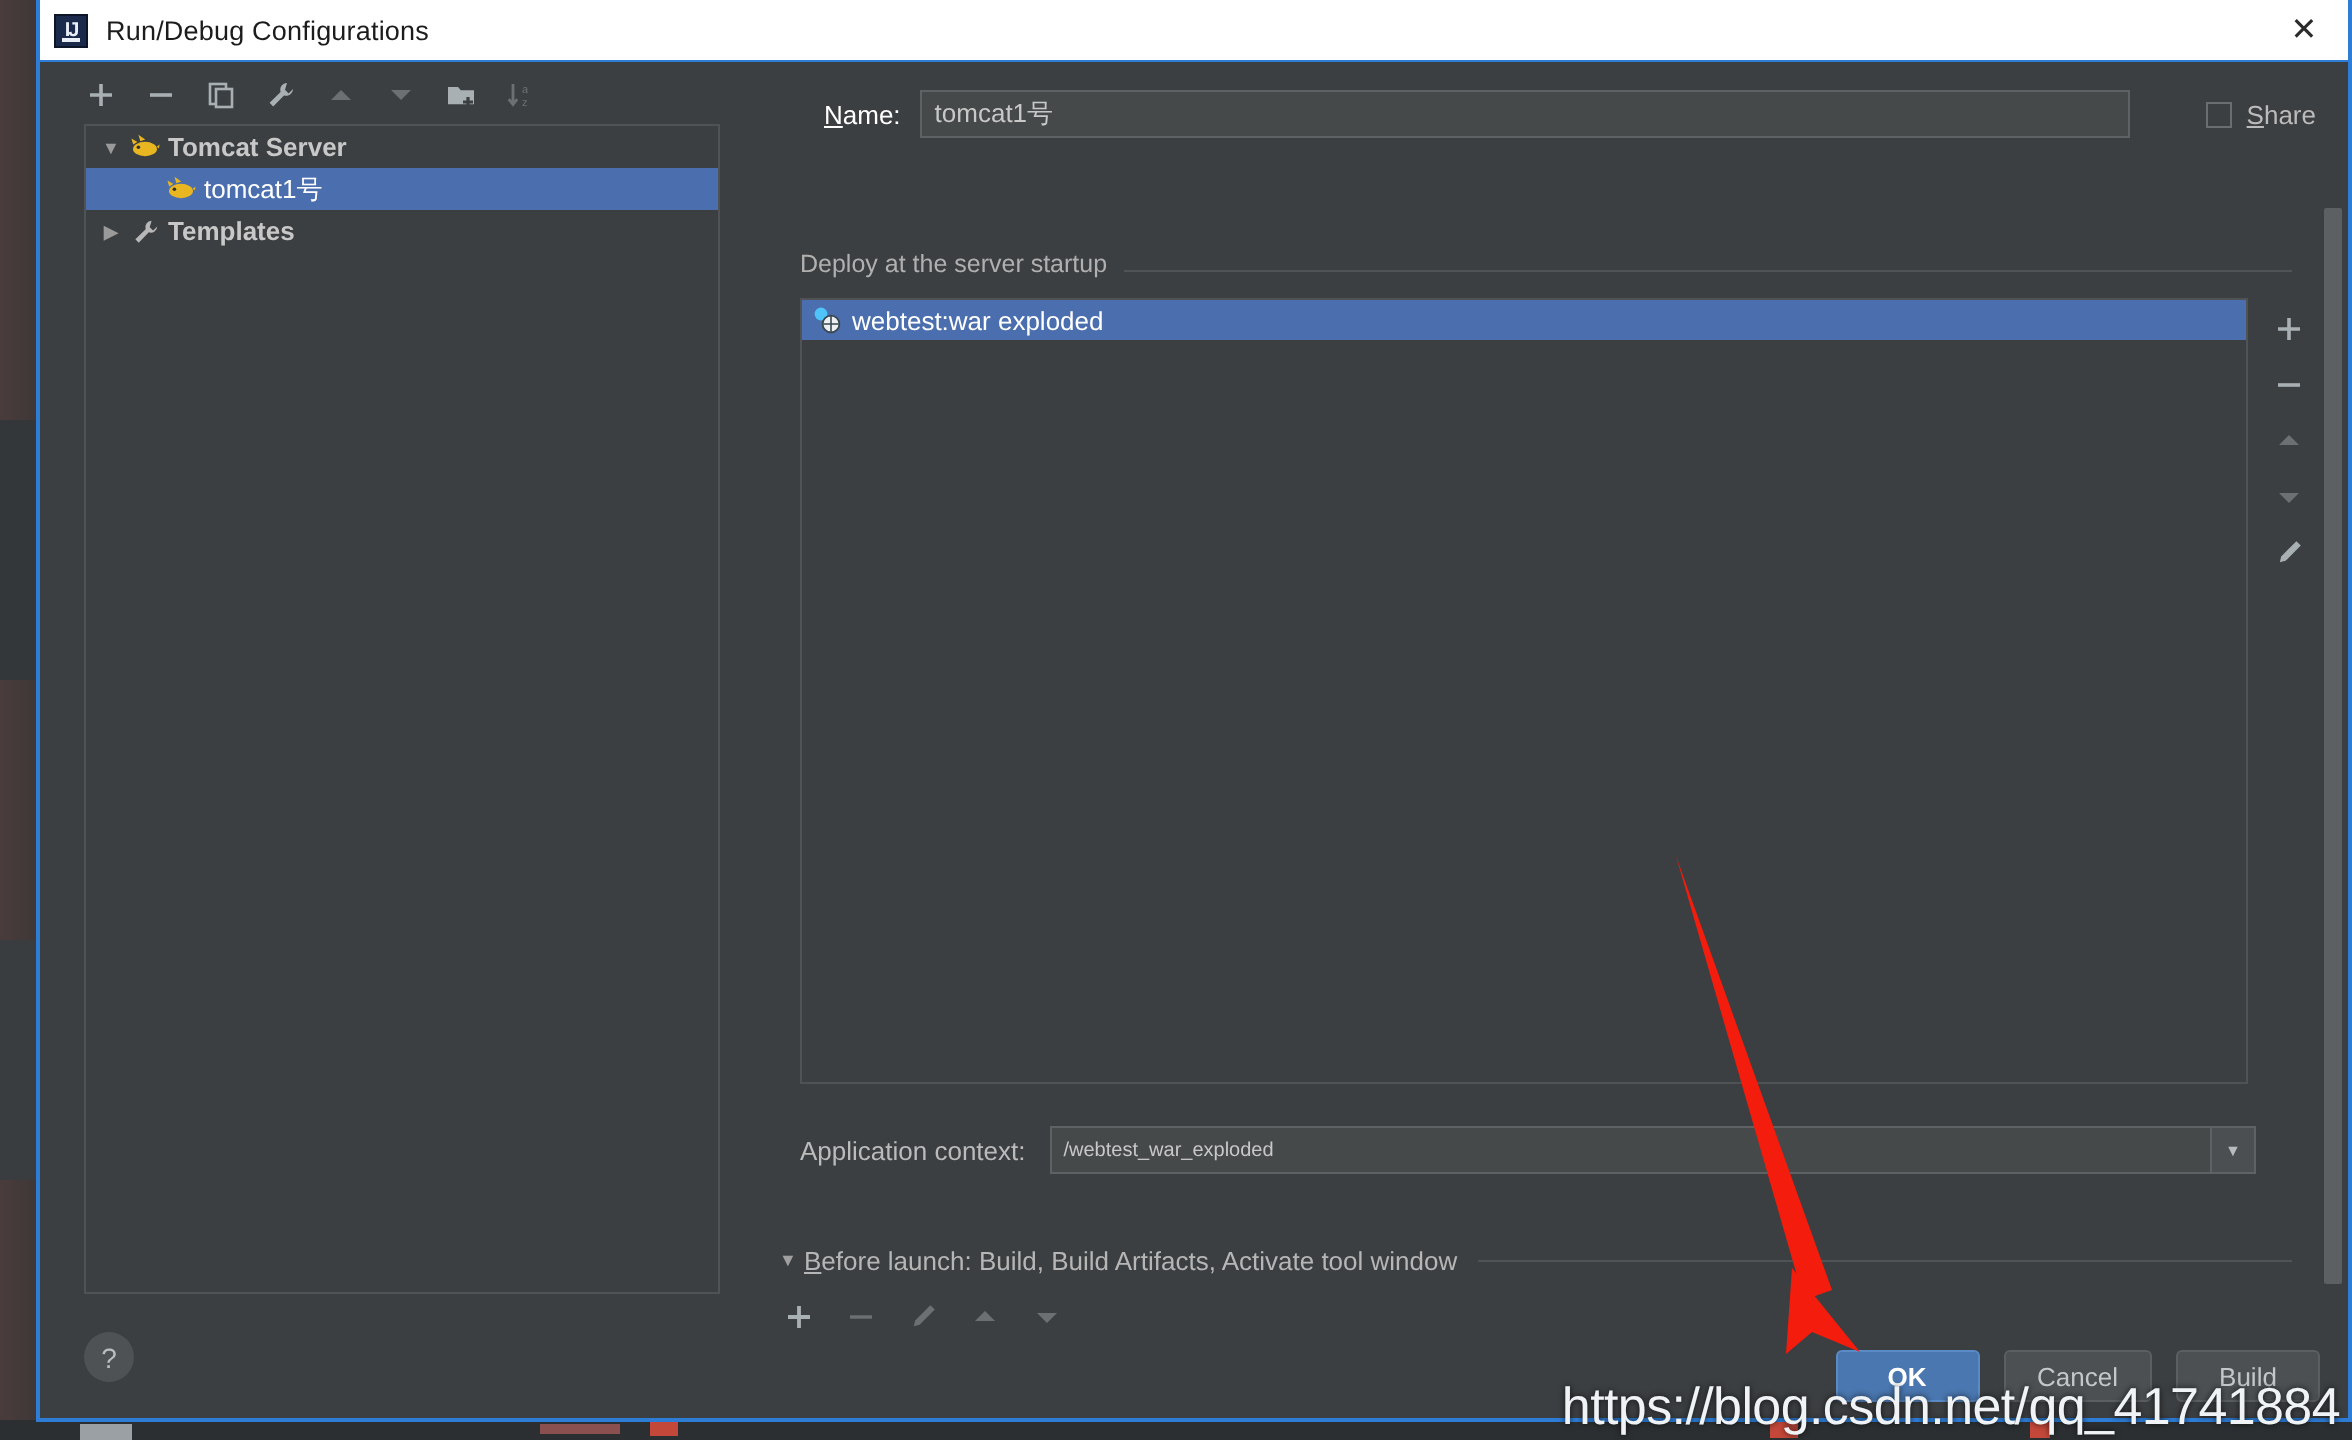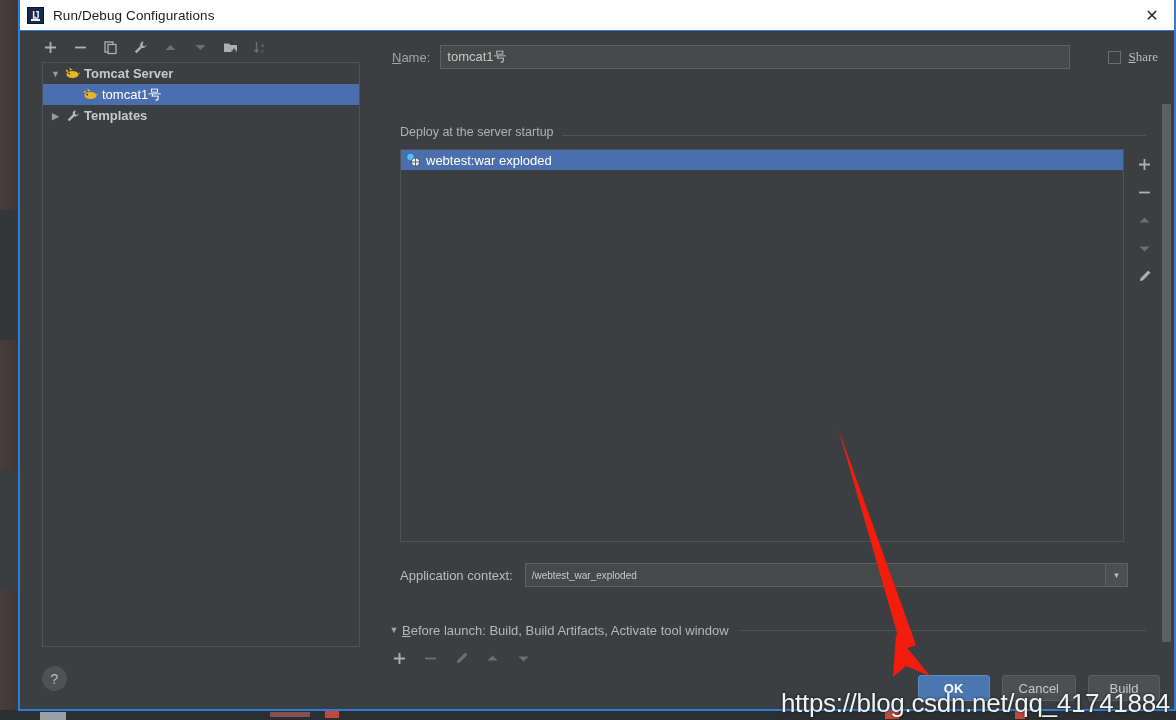--- a/index.html
+++ b/index.html
@@ -137,38 +137,38 @@
   
   #right-panel {
     position: absolute; left: 352px; top: 0; right: 0; bottom: 0;
   }
 
   #name-row {
     display: flex; align-items: center;
     height: 30px; margin-top: 10px;
     padding-left: 20px; padding-right: 16px;
   }
-  #name-label { font-size: 13px; color: #a3a3a3; margin-right: 10px; white-space: nowrap; }
+  #name-label { font-size: 13px; color: #ffffff; margin-right: 10px; white-space: nowrap; margin-left: 20px; }
   #name-label u { text-decoration: underline; }
   #name-input {
     flex: 1 1 auto;
     height: 24px;
     background: #45494a;
     border: 1px solid #5e6264;
     color: #c8c8c8;
     font-size: 13px;
     font-family: "Liberation Sans", sans-serif;
     padding: 0 6px;
     outline: none;
   }
   #share-wrap {
     display: flex; align-items: center; gap: 7px;
     margin-left: 38px;
     font-size: 13px; color: #bbbbbb;
-    cursor: pointer; white-space: nowrap; font-family: Liberation Serif, serif;
+    cursor: pointer; white-space: nowrap;
   }
   .checkbox {
     width: 13px; height: 13px;
     border: 1px solid #6a6e70;
     background: #3c3f41;
   }
 
   
   #tabs {
     display: flex; align-items: flex-end;

